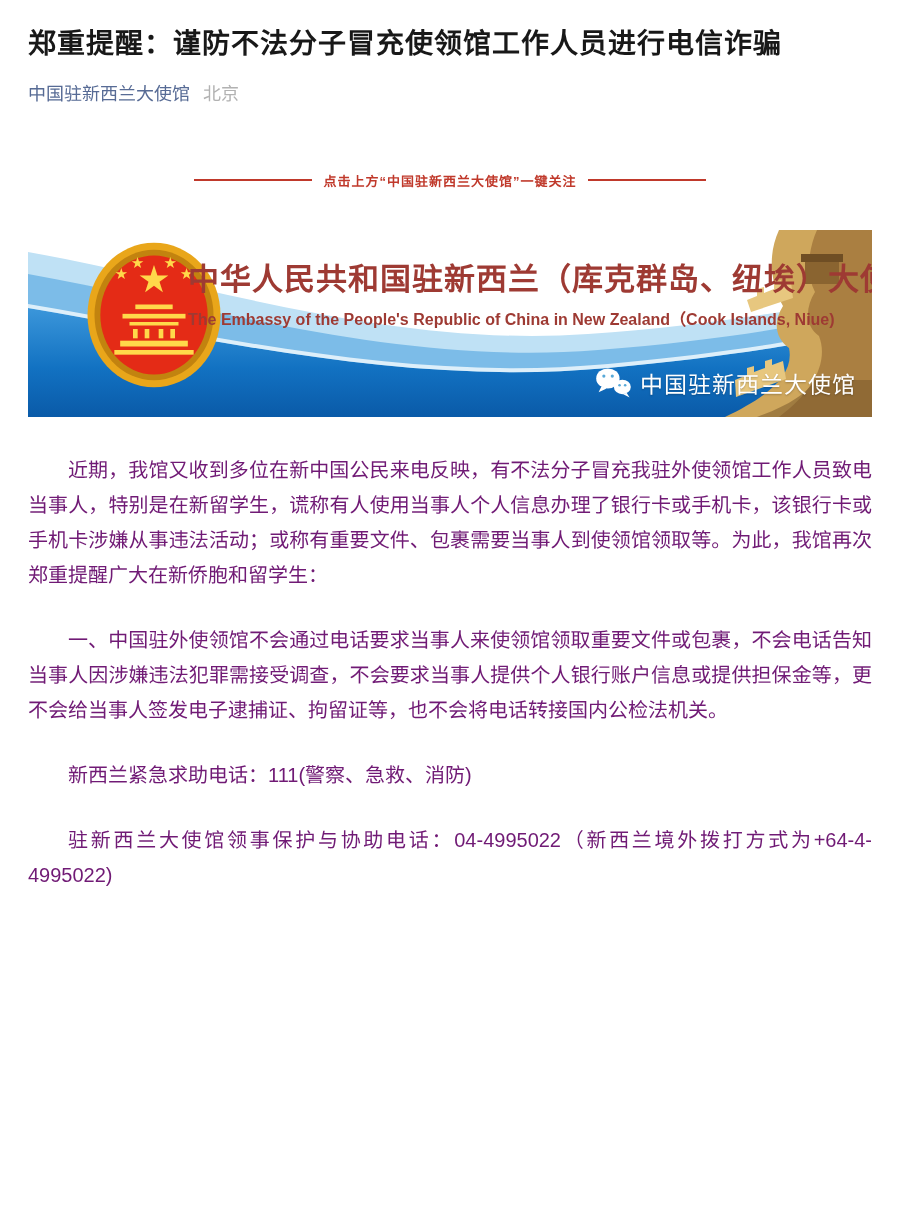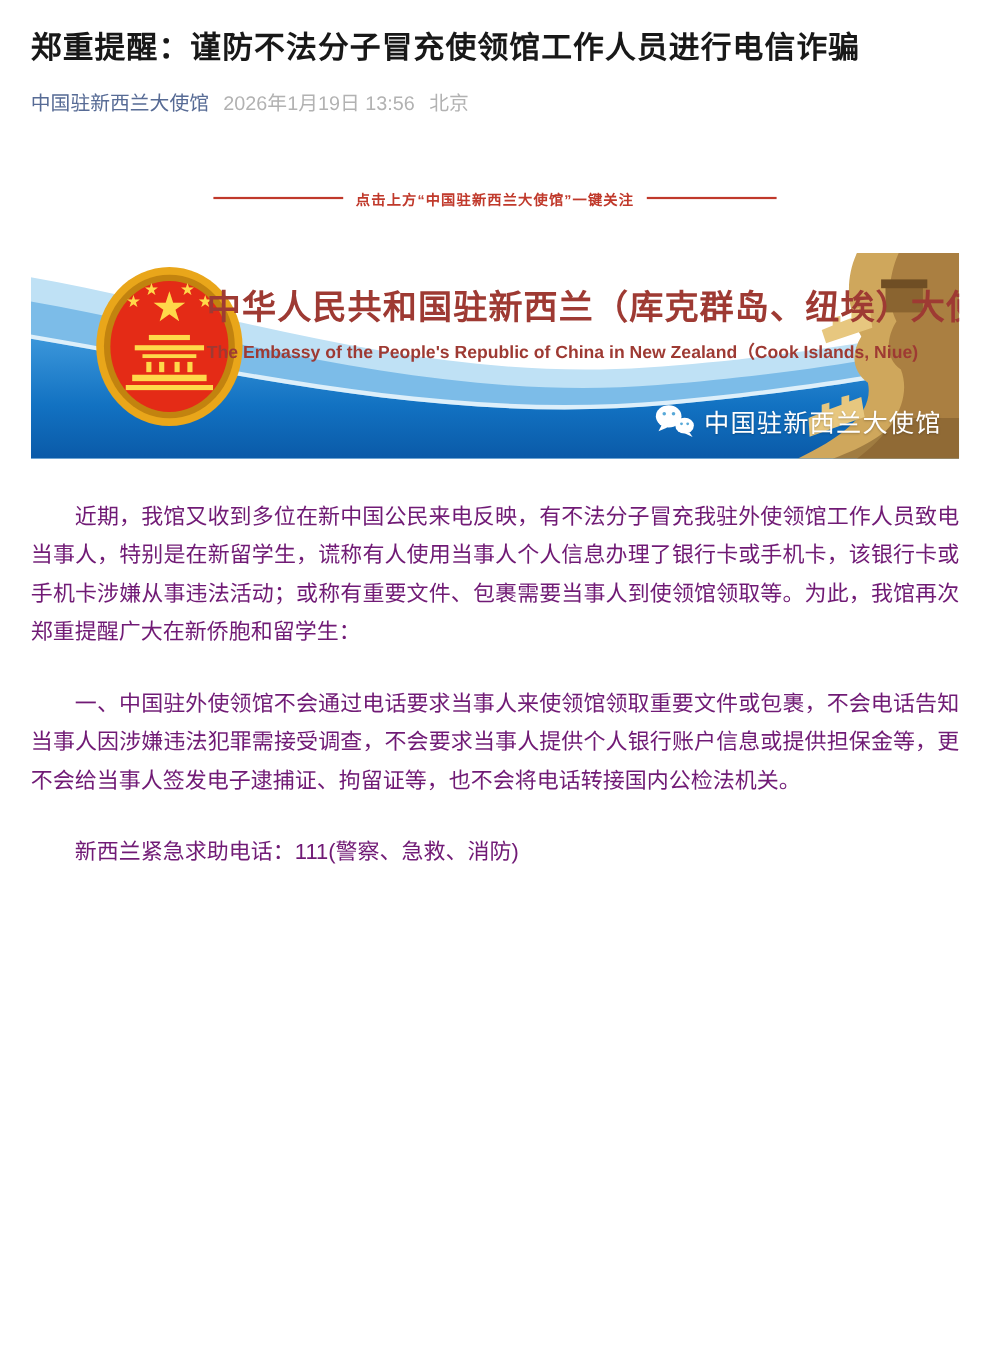--- a/index.html
+++ b/index.html
@@ -118,21 +118,20 @@
 </style>
 </head>
 <body>
 
 <div class="page">
 
   <h1 class="article-title">郑重提醒：谨防不法分子冒充使领馆工作人员进行电信诈骗</h1>
 
   <div class="byline">
     <a class="account">中国驻新西兰大使馆</a>
-    <span class="meta">2026年1月19日 13:56</span>
     <span class="meta">北京</span>
   </div>
 
   <div class="follow-line">
     <span class="dash"></span>
     <span>点击上方“中国驻新西兰大使馆”一键关注</span>
     <span class="dash"></span>
   </div>
 
   <div class="banner">
@@ -199,15 +198,16 @@
         <circle cx="37.5" cy="22.5" r="1.6" fill="#58a9d8"></circle>
       </svg>
       <span>中国驻新西兰大使馆</span>
     </div>
   </div>
 
   <div class="content">
     <p>近期，我馆又收到多位在新中国公民来电反映，有不法分子冒充我驻外使领馆工作人员致电当事人，特别是在新留学生，谎称有人使用当事人个人信息办理了银行卡或手机卡，该银行卡或手机卡涉嫌从事违法活动；或称有重要文件、包裹需要当事人到使领馆领取等。为此，我馆再次郑重提醒广大在新侨胞和留学生：</p>
     <p>一、中国驻外使领馆不会通过电话要求当事人来使领馆领取重要文件或包裹，不会电话告知当事人因涉嫌违法犯罪需接受调查，不会要求当事人提供个人银行账户信息或提供担保金等，更不会给当事人签发电子逮捕证、拘留证等，也不会将电话转接国内公检法机关。</p>
     <p>新西兰紧急求助电话：111(警察、急救、消防)</p>
+    <p>驻新西兰大使馆领事保护与协助电话：04-4995022（新西兰境外拨打方式为+64-4-4995022)</p>
   </div>
 
 </div>
 
 </body></html>

